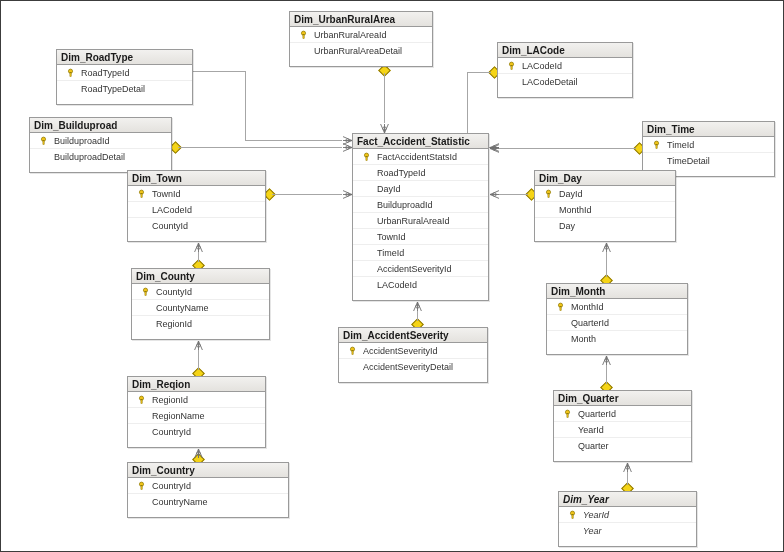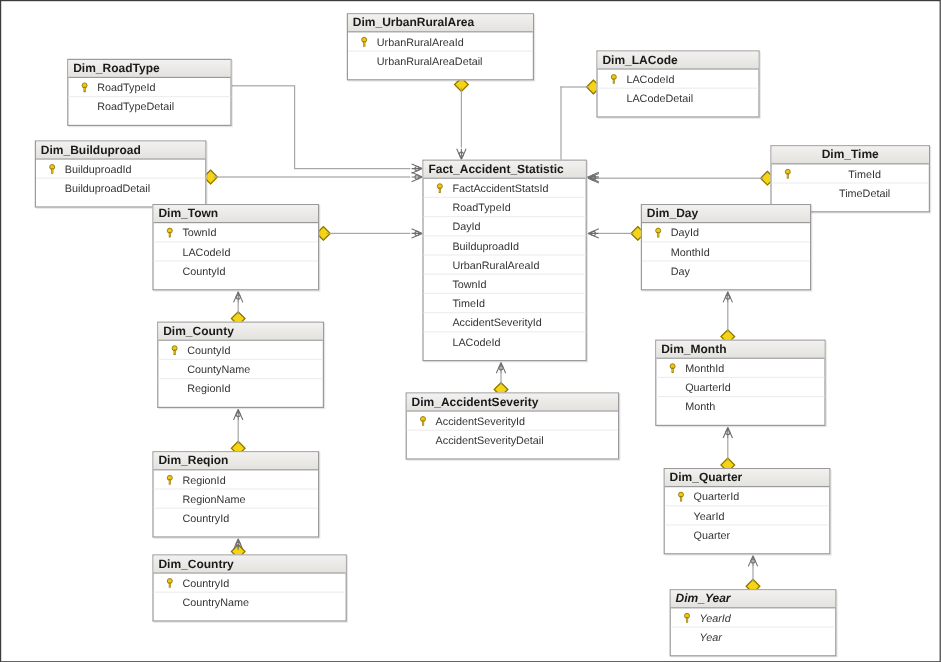--- a/index.html
+++ b/index.html
@@ -181,21 +181,21 @@
             <div class="fld"><span class="kicon">
                 <svg width="7" height="8" viewBox="0 0 7 8">
                   <circle cx="3.5" cy="2.2" r="2.1" fill="#f0c419" stroke="#8a7504" stroke-width="0.7"></circle>
                   <rect x="2.9" y="3.6" width="1.3" height="4" fill="#f0c419" stroke="#8a7504" stroke-width="0.5"></rect>
                 </svg>
               </span><span>BuilduproadId</span></div>
             <div class="fld"><span>BuilduproadDetail</span></div>
           </div>
           <div class="tbl-pad"></div>
         </div>
-        <div class="tbl" style="left: 285px; top: 7px; width: 156px;">
+        <div class="tbl" style="left: 285px; top: 7px; width: 144px;">
           <div class="tbl-hdr">Dim_UrbanRuralArea</div>
           <div class="tbl-body">
             <div class="fld"><span class="kicon">
                 <svg width="7" height="8" viewBox="0 0 7 8">
                   <circle cx="3.5" cy="2.2" r="2.1" fill="#f0c419" stroke="#8a7504" stroke-width="0.7"></circle>
                   <rect x="2.9" y="3.6" width="1.3" height="4" fill="#f0c419" stroke="#8a7504" stroke-width="0.5"></rect>
                 </svg>
               </span><span>UrbanRuralAreaId</span></div>
             <div class="fld"><span>UrbanRuralAreaDetail</span></div>
           </div>
@@ -207,21 +207,21 @@
             <div class="fld"><span class="kicon">
                 <svg width="7" height="8" viewBox="0 0 7 8">
                   <circle cx="3.5" cy="2.2" r="2.1" fill="#f0c419" stroke="#8a7504" stroke-width="0.7"></circle>
                   <rect x="2.9" y="3.6" width="1.3" height="4" fill="#f0c419" stroke="#8a7504" stroke-width="0.5"></rect>
                 </svg>
               </span><span>LACodeId</span></div>
             <div class="fld"><span>LACodeDetail</span></div>
           </div>
           <div class="tbl-pad"></div>
         </div>
-        <div class="tbl" style="left: 638px; top: 117px; width: 133px; text-align: center;">
+        <div class="tbl" style="left: 638px; top: 117px; width: 133px;">
           <div class="tbl-hdr">Dim_Time</div>
           <div class="tbl-body">
             <div class="fld"><span class="kicon">
                 <svg width="7" height="8" viewBox="0 0 7 8">
                   <circle cx="3.5" cy="2.2" r="2.1" fill="#f0c419" stroke="#8a7504" stroke-width="0.7"></circle>
                   <rect x="2.9" y="3.6" width="1.3" height="4" fill="#f0c419" stroke="#8a7504" stroke-width="0.5"></rect>
                 </svg>
               </span><span>TimeId</span></div>
             <div class="fld"><span>TimeDetail</span></div>
           </div>
@@ -295,21 +295,21 @@
             <div class="fld"><span class="kicon">
                 <svg width="7" height="8" viewBox="0 0 7 8">
                   <circle cx="3.5" cy="2.2" r="2.1" fill="#f0c419" stroke="#8a7504" stroke-width="0.7"></circle>
                   <rect x="2.9" y="3.6" width="1.3" height="4" fill="#f0c419" stroke="#8a7504" stroke-width="0.5"></rect>
                 </svg>
               </span><span>CountryId</span></div>
             <div class="fld"><span>CountryName</span></div>
           </div>
           <div class="tbl-pad"></div>
         </div>
-        <div class="tbl" style="left: 334px; top: 323px; width: 178px;">
+        <div class="tbl" style="left: 334px; top: 323px; width: 150px;">
           <div class="tbl-hdr">Dim_AccidentSeverity</div>
           <div class="tbl-body">
             <div class="fld"><span class="kicon">
                 <svg width="7" height="8" viewBox="0 0 7 8">
                   <circle cx="3.5" cy="2.2" r="2.1" fill="#f0c419" stroke="#8a7504" stroke-width="0.7"></circle>
                   <rect x="2.9" y="3.6" width="1.3" height="4" fill="#f0c419" stroke="#8a7504" stroke-width="0.5"></rect>
                 </svg>
               </span><span>AccidentSeverityId</span></div>
             <div class="fld"><span>AccidentSeverityDetail</span></div>
           </div>

